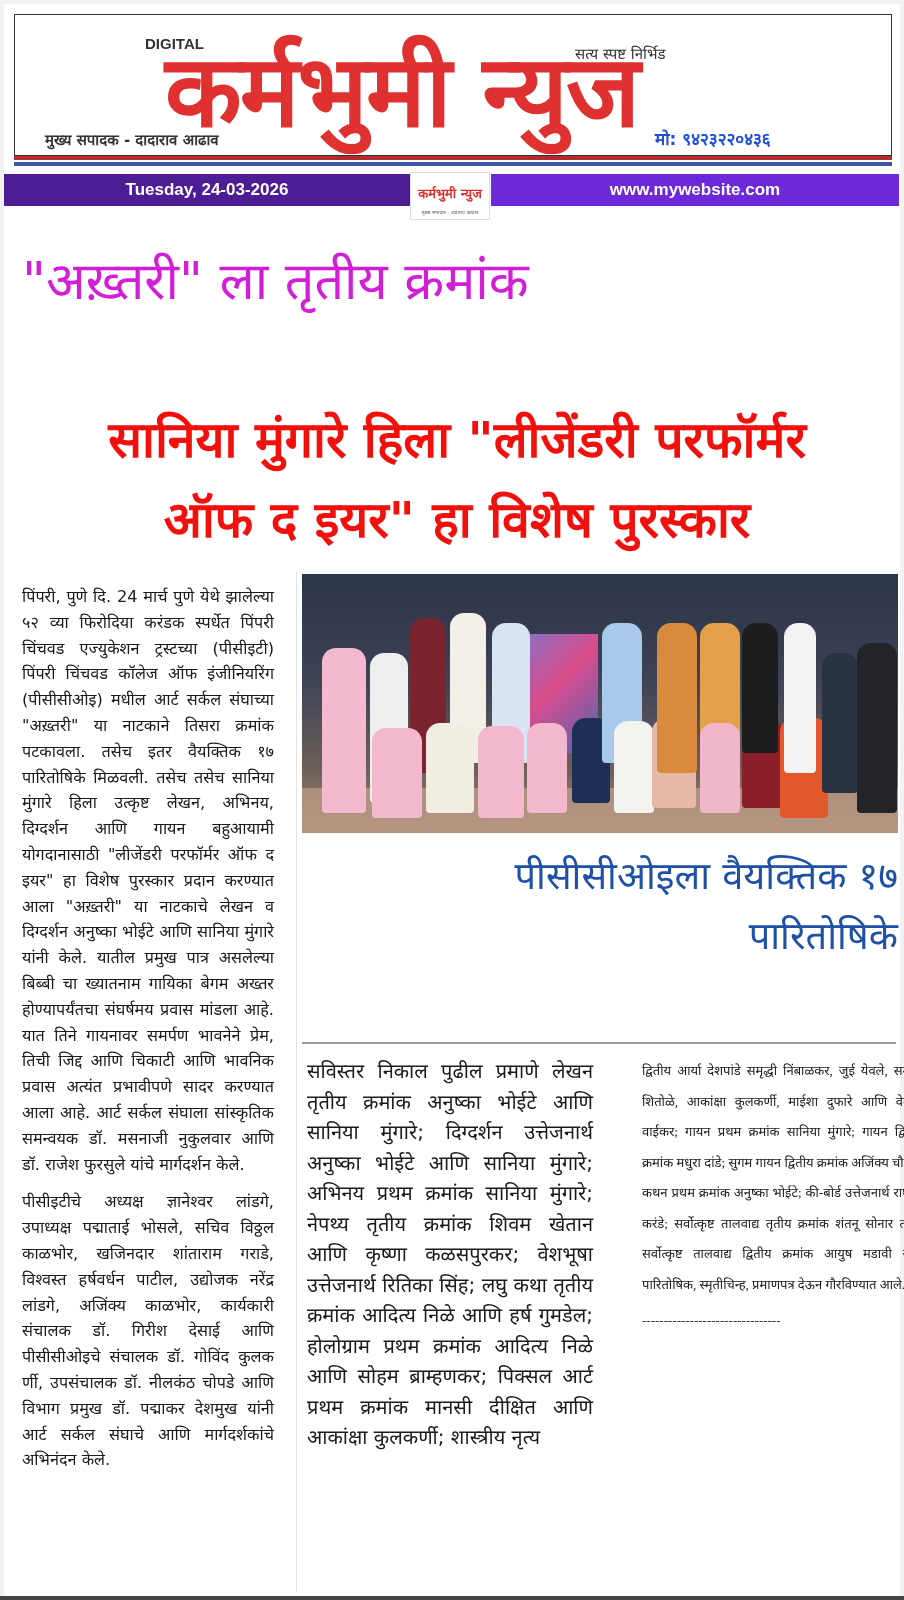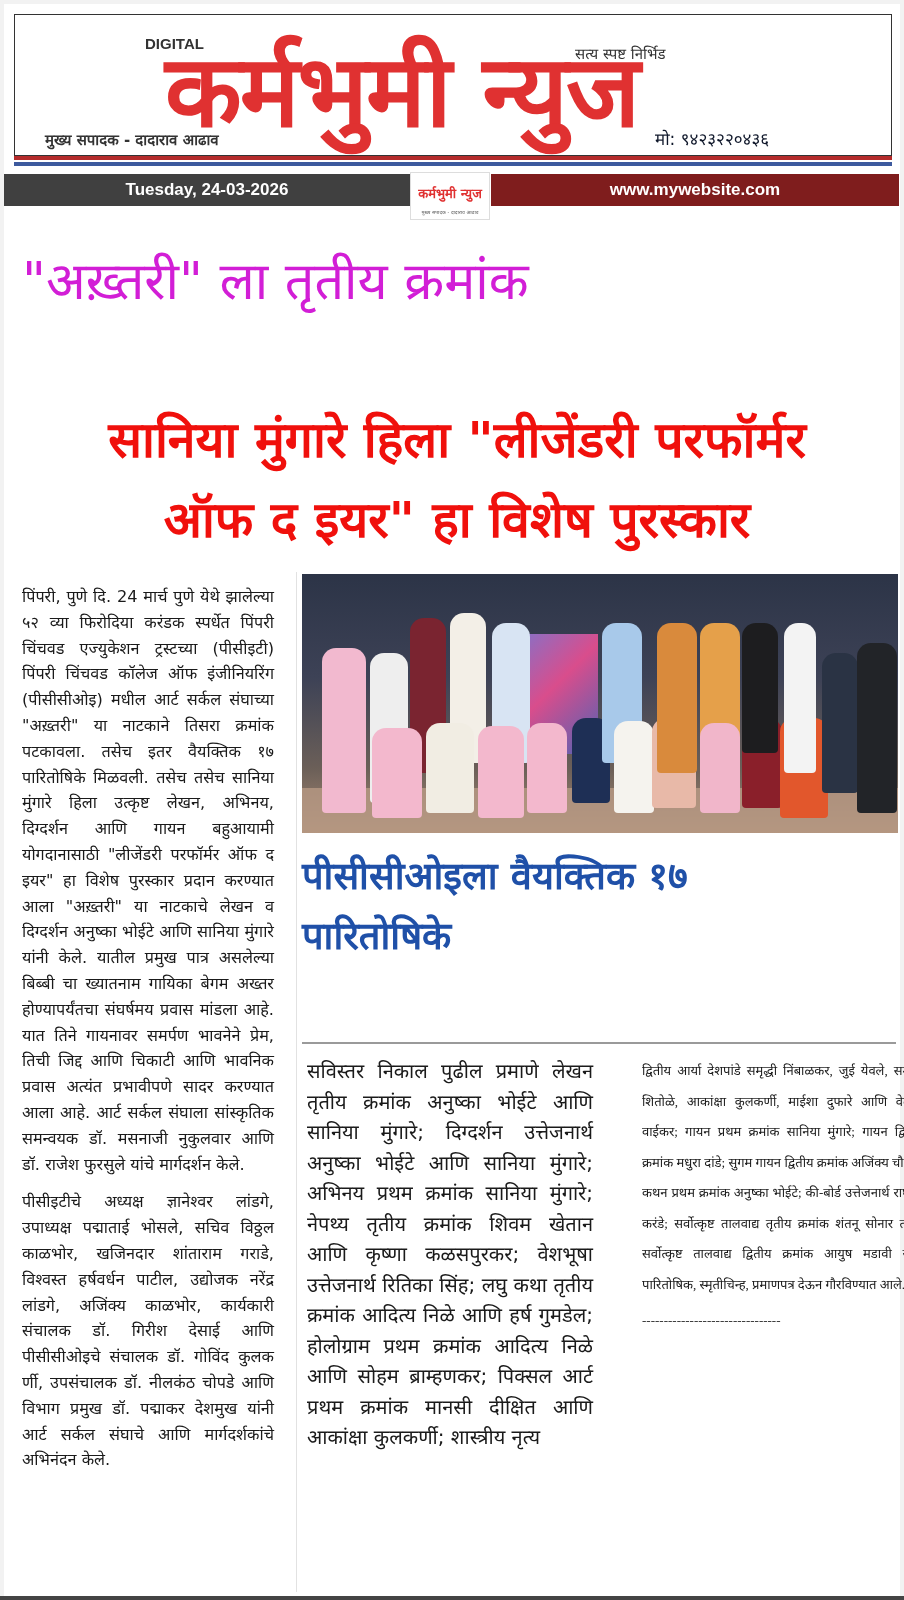--- a/index.html
+++ b/index.html
@@ -10,49 +10,49 @@
     position: relative;
   }
   .page { position: absolute; left: 4px; top: 4px; width: 896px; height: 1592px; background: #ffffff; }
 
   
   .masthead { position: absolute; left: 14px; top: 14px; width: 878px; height: 142px; border: 1px solid #333; background: #fff; box-sizing: border-box; text-align: right; }
   .mh-digital { position: absolute; left: 130px; top: 20px; font-family: "Liberation Sans", sans-serif; font-weight: bold; font-size: 15px; color: #333; }
   .mh-tagline { position: absolute; left: 560px; top: 20px; font-weight: normal; font-size: 15px; color: #333; margin-top: 8px; }
   .mh-title { position: absolute; left: 150px; top: 22px; font-weight: bold; font-size: 100px; line-height: 110px; color: #e03131; letter-spacing: -2px; font-family: "DejaVu Sans", sans-serif; white-space: nowrap; }
   .mh-editor { position: absolute; left: 30px; top: 114px; font-weight: bold; font-size: 15px; color: #333; }
-  .mh-phone { position: absolute; left: 640px; top: 112px; font-weight: normal; font-size: 17px; color: #0f172a; }
+  .mh-phone { position: absolute; left: 640px; top: 112px; font-weight: bold; font-size: 17px; color: #1d4ed8; }
   .mh-rule-red { position: absolute; left: 14px; top: 156px; width: 878px; height: 4px; background: #b42b2b; }
   .mh-rule-blue { position: absolute; left: 14px; top: 162px; width: 878px; height: 4px; background: #3d5a9e; }
 
   
   .strip { position: absolute; top: 174px; height: 32px; display: flex; align-items: center; justify-content: center; color: #fff; font-weight: bold; font-size: 17px; font-family: "Liberation Sans", sans-serif; }
-  .strip-date { left: 4px; width: 406px; background: #404040; }
-  .strip-web { left: 491px; width: 408px; background: #7f1d1d; }
+  .strip-date { left: 4px; width: 406px; background: #4c1d95; }
+  .strip-web { left: 491px; width: 408px; background: #6d28d9; }
   .mini-logo { position: absolute; left: 410px; top: 172px; width: 80px; height: 48px; background: #fff; border: 1px solid #ddd; box-sizing: border-box; text-align: center; }
   .mini-logo .ml-title { color: #e03131; font-weight: bold; font-size: 13px; line-height: 30px; margin-top: 6px; }
   .mini-logo .ml-sub { font-size: 5px; color: #555; }
 
   
   .hl-magenta { position: absolute; left: 22px; top: 240px; width: 870px; color: #d21ed6; font-size: 52px; line-height: 82px; font-weight: normal; }
   .hl-red { position: absolute; left: 22px; top: 400px; width: 870px; color: #f0100c; font-size: 50px; line-height: 80px; font-weight: bold; text-align: center; }
 
   
   .col-left { position: absolute; left: 10px; top: 572px; width: 276px; font-size: 16.2px; line-height: 25.8px; color: #1a1a1a; text-align: justify; }
   .col-left p { margin: 12px; }
 
   
   .photo { position: absolute; left: 302px; top: 574px; width: 596px; height: 259px; overflow: hidden; background: linear-gradient(180deg, #2c3447 0%, #3d4256 40%, #6b5f58 75%, #a88a72 100%); }
   .photo .banner { position: absolute; left: 194px; top: 60px; width: 102px; height: 120px; background: linear-gradient(135deg, #6f7bd8, #d94d8c, #4e63b5); }
   .photo .people { position: absolute; left: 0; bottom: 0; width: 100%; height: 190px; }
   .person { position: absolute; border-radius: 14px 14px 4px 4px; }
   .floor { position: absolute; left: 0; bottom: 0; width: 100%; height: 45px; background: #b89a84; opacity: 0.8; }
 
   
-  .sub-hl { position: absolute; left: 302px; top: 846px; width: 596px; text-align: left; color: #1f50a8; font-weight: bold; font-size: 38px; line-height: 60px; }
+  .sub-hl { position: absolute; left: 302px; top: 846px; width: 596px; text-align: right; color: #1f50a8; font-weight: normal; font-size: 38px; line-height: 60px; }
 
   .divider { position: absolute; left: 302px; top: 1042px; width: 594px; height: 2px; background: #9a9a9a; }
 
   .col-mid { position: absolute; left: 307px; top: 1056px; width: 286px; font-size: 20px; line-height: 30.5px; color: #1a1a1a; text-align: justify; }
   .col-right { position: absolute; left: 642px; top: 1056px; width: 282px; font-size: 13px; line-height: 30.5px; color: #1a1a1a; text-align: justify; font-family: Liberation Serif, serif; }
   .col-mid p, .col-right p { margin: 0; }
   .dashes { margin-top: 6px !important; letter-spacing: 0px; color: #333; }
   .vsep { position: absolute; left: 296px; top: 572px; width: 1px; height: 1020px; background: #e2e2e2; }
   .bottom-rule { position: absolute; left: 0; top: 1596px; width: 904px; height: 4px; background: #444; }
 </style>

